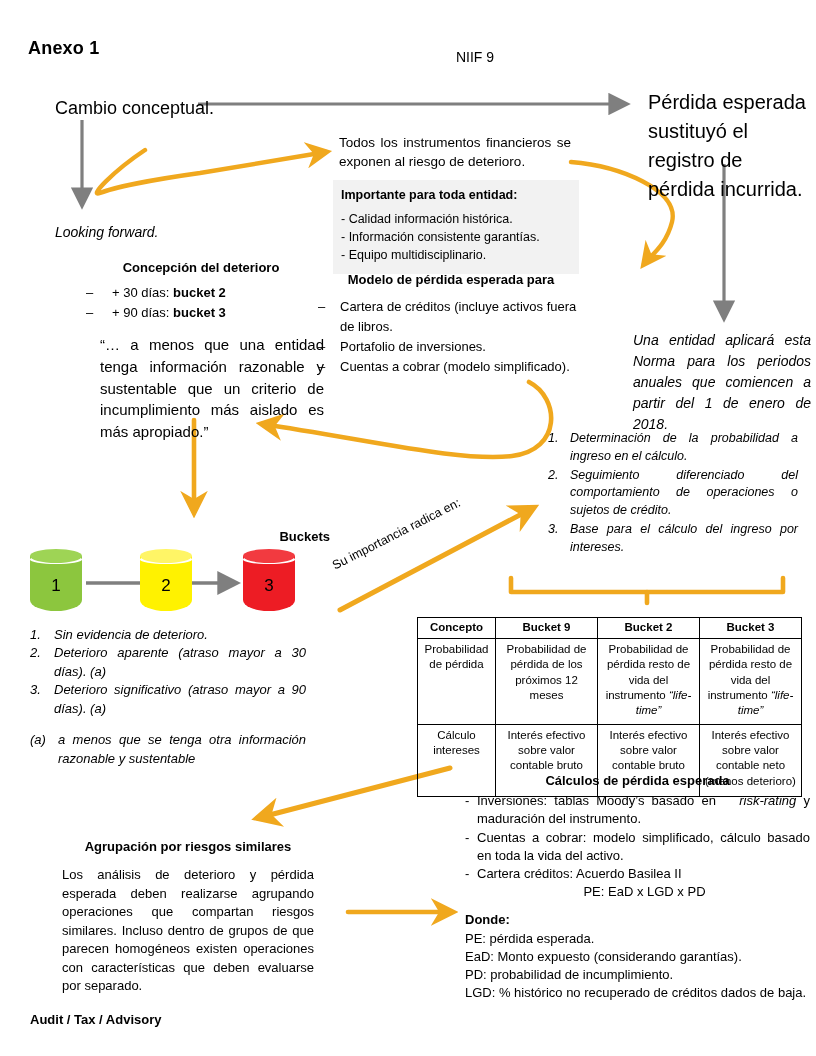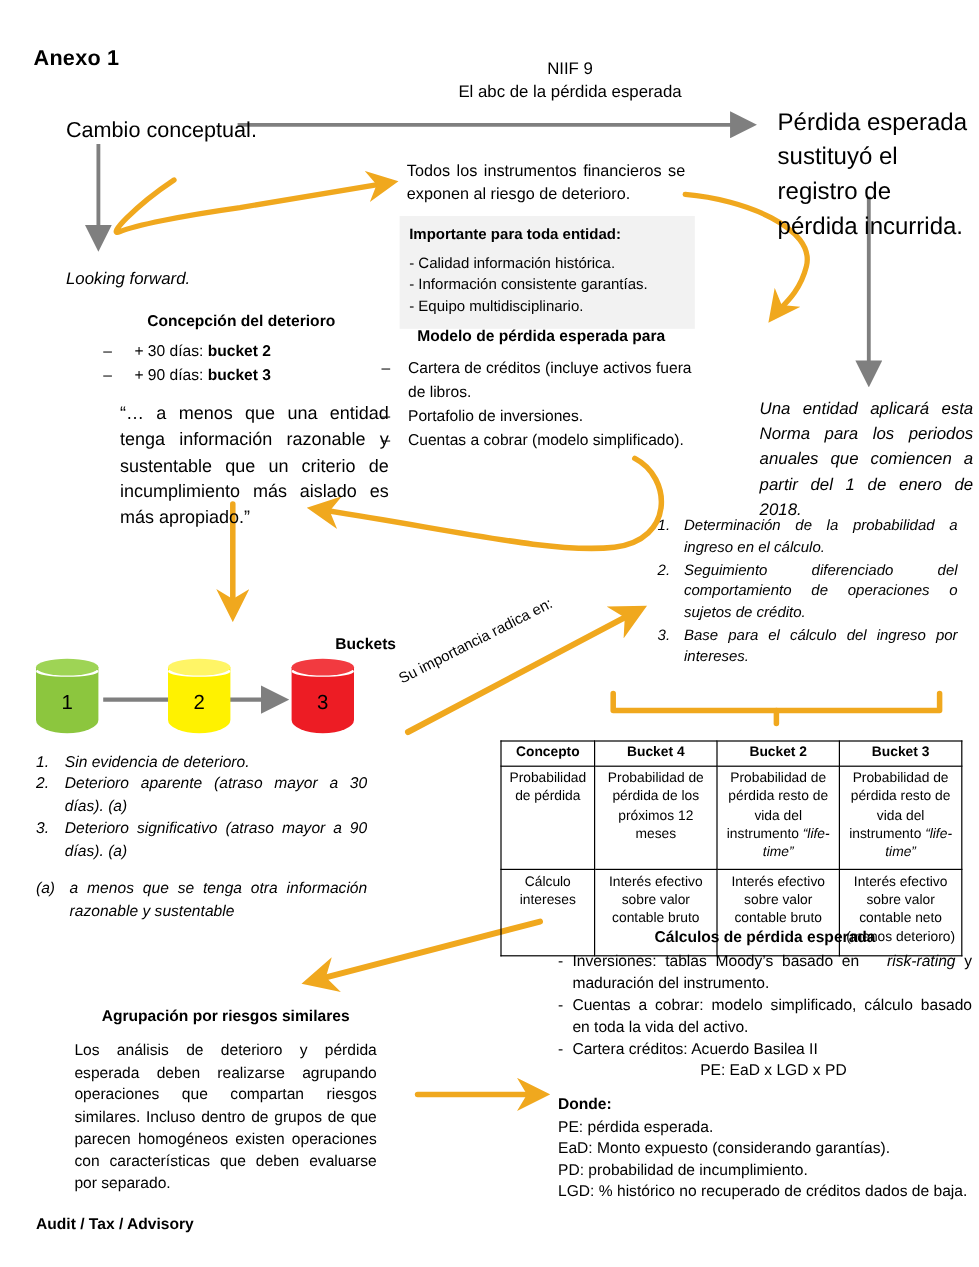--- a/index.html
+++ b/index.html
@@ -192,21 +192,20 @@
 
     <g>
       <line x1="86" y1="583" x2="236" y2="583" stroke="#7F7F7F" stroke-width="3.4" marker-end="url(#ah-gray)"></line>
     </g>
   </svg>
 
   <div class="abs" id="anexo-title">Anexo 1</div>
 
   <div class="abs" id="doc-title">
     <div>NIIF 9</div>
-    <div>El abc de la pérdida esperada</div>
   </div>
 
   <div class="abs" id="cambio-conceptual">Cambio conceptual.</div>
 
   <div class="abs" id="perdida-esperada-right">Pérdida esperada sustituyó el registro de pérdida incurrida.</div>
 
   <div class="abs" id="looking-forward">Looking forward.</div>
 
   <div class="abs" id="instr-fin">Todos los instrumentos financieros se exponen al riesgo de deterioro.</div>
 
@@ -289,21 +288,21 @@
     <table>
       <colgroup>
         <col style="width:78px;">
           <col style="width:102px;">
           <col style="width:102px;">
           <col style="width:102px;">
       </colgroup>
       <thead>
         <tr>
           <th>Concepto</th>
-          <th>Bucket 4</th>
+          <th>Bucket 9</th>
           <th>Bucket 2</th>
           <th>Bucket 3</th>
         </tr>
       </thead>
       <tbody>
         <tr class="row-prob">
           <td class="concept">Probabilidad de pérdida</td>
           <td>Probabilidad de pérdida de los próximos 12 meses</td>
           <td><span>Probabilidad de pérdida resto de vida del instrumento </span><span class="lifetime">“life-time”</span></td>
           <td><span>Probabilidad de pérdida resto de vida del instrumento </span><span class="lifetime">“life-time”</span></td>

